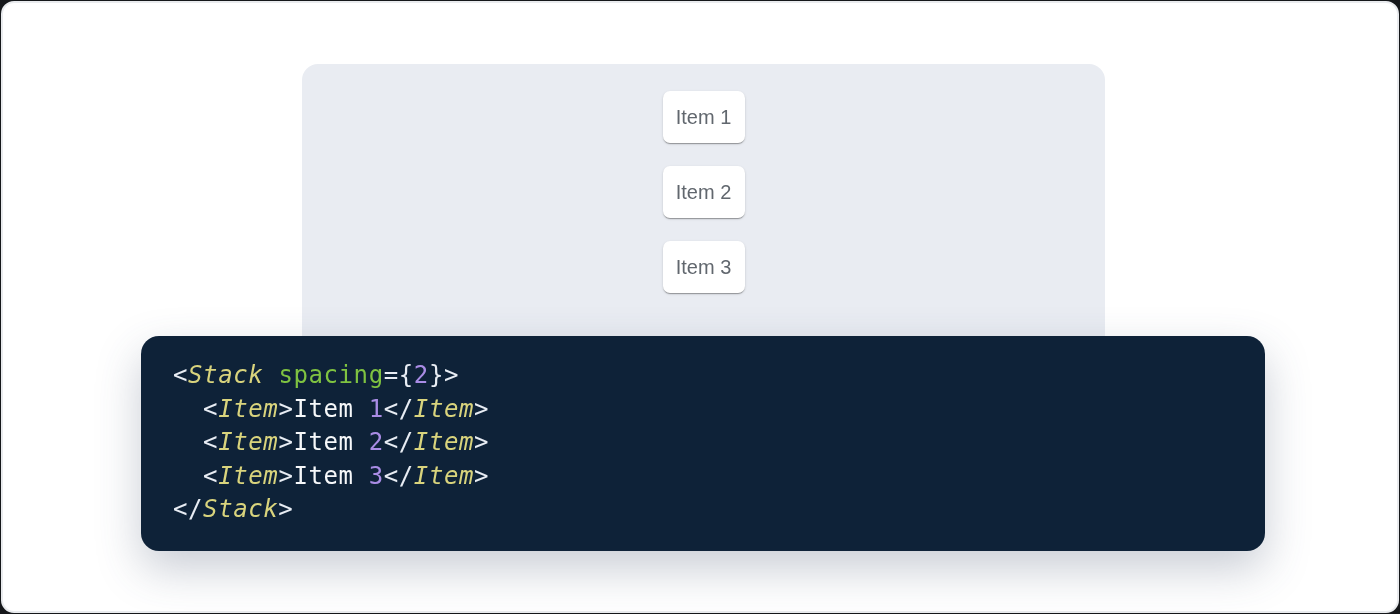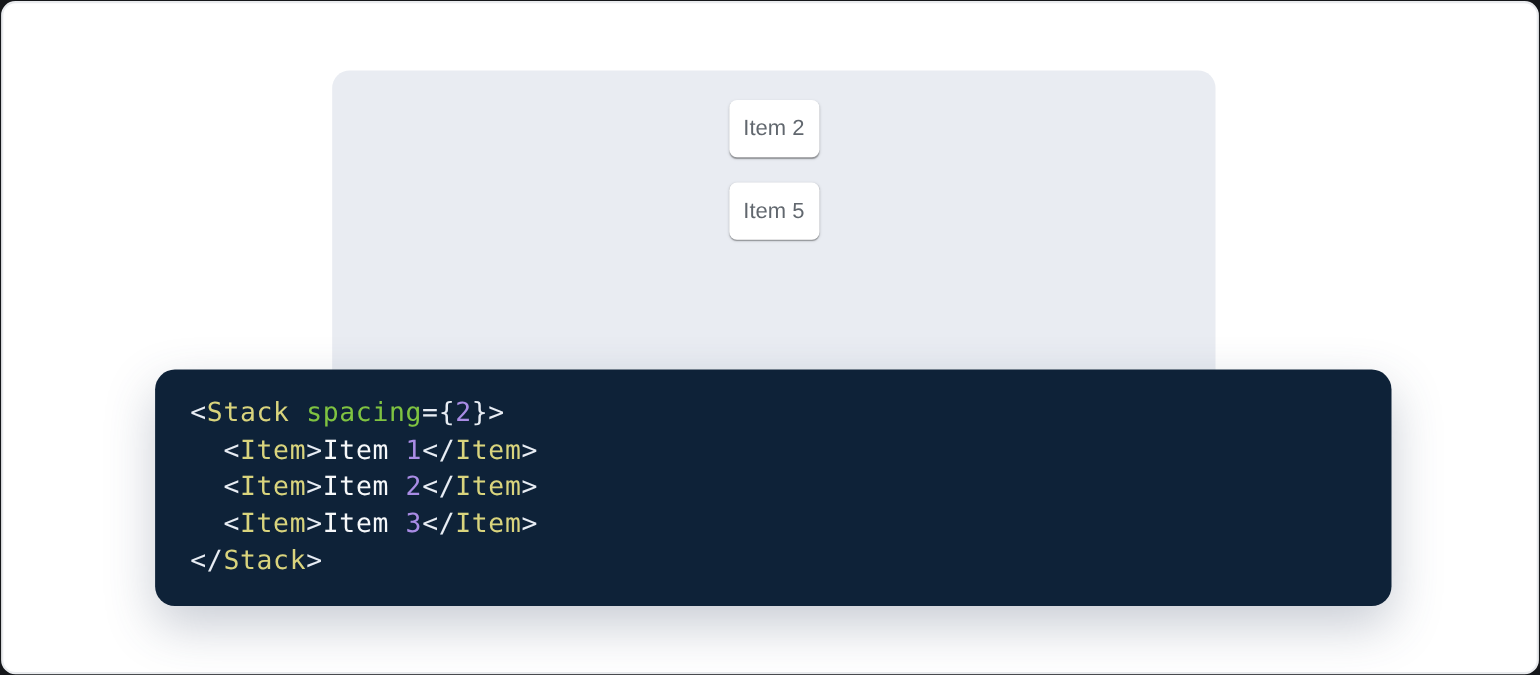--- a/index.html
+++ b/index.html
@@ -74,35 +74,36 @@
   .code-block pre {
     margin: 0;
     font-family: "DejaVu Sans Mono", monospace;
     font-size: 24px;
     letter-spacing: 0.6px;
     line-height: 33.5px;
     white-space: pre;
   }
   .code-line { white-space: pre; }
   .tok-punctuation { color: var(--tok-punctuation, #e8edf4); }
-  .tok-tag         { color: var(--tok-tag, #d9d47d); }
+  .tok-tag         { color: var(--tok-tag, #d9d47d); font-style: italic; }
   .tok-attr-name   { color: var(--tok-attr-name, #7fc341); text-align: center; }
   .tok-number      { color: var(--tok-number, #a98ce5); }
   .tok-plain       { color: var(--tok-plain, #f6f8fa); }
 </style>
 </head>
 <body>
 
 <div class="canvas">
   <div class="card">
 
     <div class="demo-panel">
       <div class="stack">
+        <div class="stack-item">Item 1</div>
         <div class="stack-item">Item 2</div>
-        <div class="stack-item">Item 5</div>
+        <div class="stack-item">Item 3</div>
       </div>
     </div>
 
     <div class="code-block">
       <pre><div class="code-line"><span class="tok-punctuation">&lt;</span><span class="tok-tag">Stack</span><span class="tok-plain"> </span><span class="tok-attr-name">spacing</span><span class="tok-punctuation">={</span><span class="tok-number">2</span><span class="tok-punctuation">}&gt;</span></div><div class="code-line"><span class="tok-plain">  </span><span class="tok-punctuation">&lt;</span><span class="tok-tag">Item</span><span class="tok-punctuation">&gt;</span><span class="tok-plain">Item </span><span class="tok-number">1</span><span class="tok-punctuation">&lt;/</span><span class="tok-tag">Item</span><span class="tok-punctuation">&gt;</span></div><div class="code-line"><span class="tok-plain">  </span><span class="tok-punctuation">&lt;</span><span class="tok-tag">Item</span><span class="tok-punctuation">&gt;</span><span class="tok-plain">Item </span><span class="tok-number">2</span><span class="tok-punctuation">&lt;/</span><span class="tok-tag">Item</span><span class="tok-punctuation">&gt;</span></div><div class="code-line"><span class="tok-plain">  </span><span class="tok-punctuation">&lt;</span><span class="tok-tag">Item</span><span class="tok-punctuation">&gt;</span><span class="tok-plain">Item </span><span class="tok-number">3</span><span class="tok-punctuation">&lt;/</span><span class="tok-tag">Item</span><span class="tok-punctuation">&gt;</span></div><div class="code-line"><span class="tok-punctuation">&lt;/</span><span class="tok-tag">Stack</span><span class="tok-punctuation">&gt;</span></div></pre>
     </div>
 
   </div>
 </div>
 

